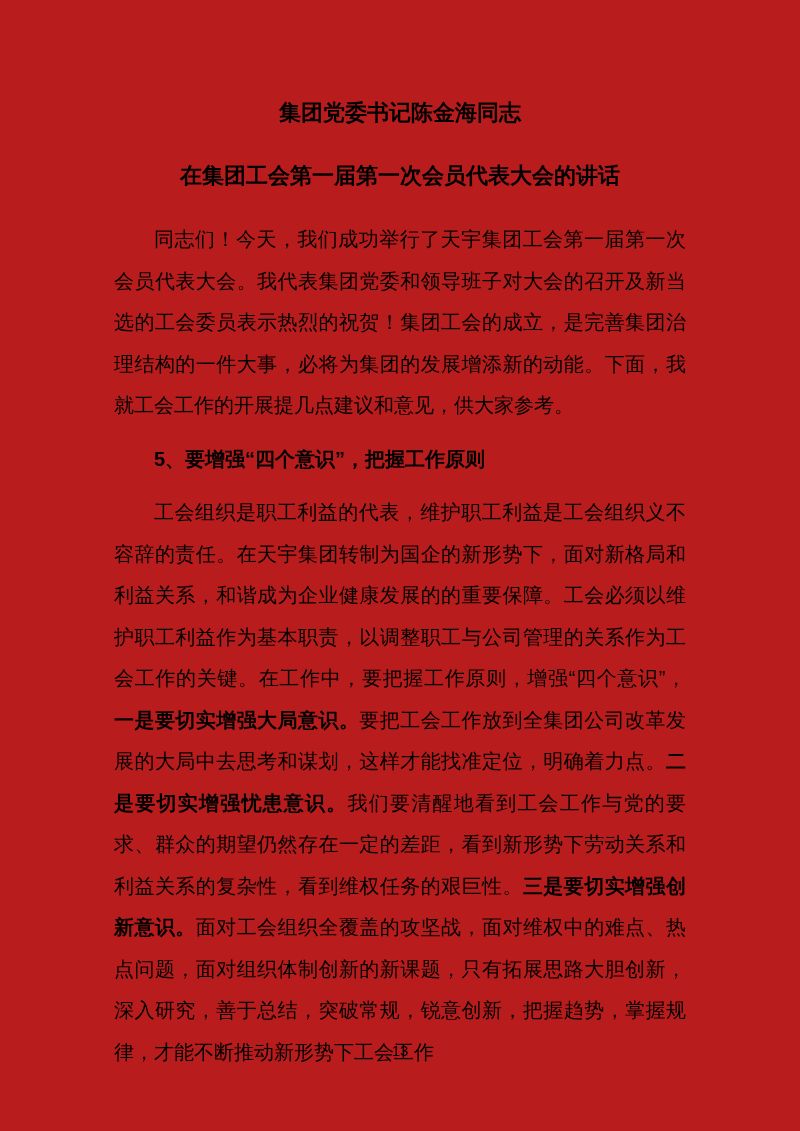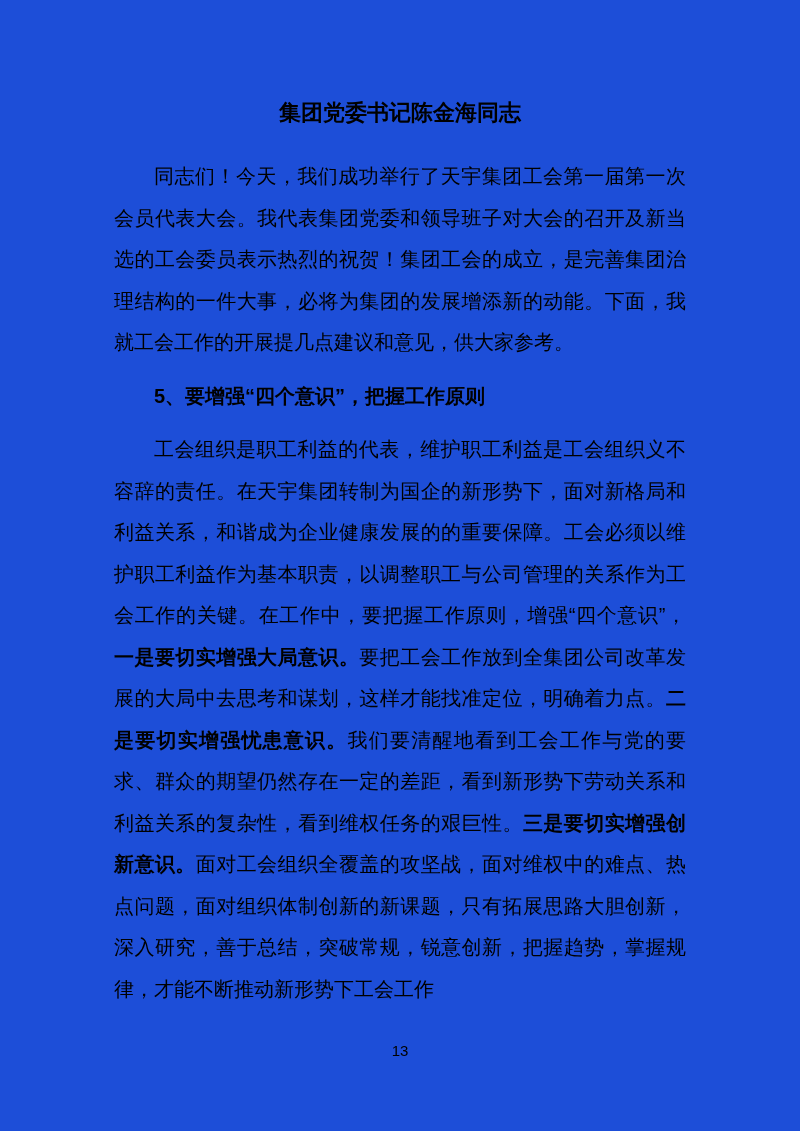--- a/index.html
+++ b/index.html
@@ -5,21 +5,21 @@
   html, body {
     margin: 0;
     padding: 0;
     background: #ffffff;
   }
   .page {
     position: relative;
     width: 800px;
     height: 1131px;
     margin: 0 auto;
-    background: #1d4ed8;
+    background: #b91c1c;
     color: #000000;
     font-family: "Liberation Sans", "DejaVu Sans", sans-serif;
     overflow: hidden;
   }
   .content {
     position: absolute;
     left: 102px;
     width: 596px;
     top: 0;
   }
@@ -67,20 +67,21 @@
     line-height: 18px;
     color: #000000;
   }
 </style>
 </head>
 <body>
 
 <div class="page">
   <div class="content">
     <h1 class="doc-title">集团党委书记陈金海同志</h1>
+    <h2 class="doc-subtitle">在集团工会第一届第一次会员代表大会的讲话</h2>
     <div class="doc-body">
         <p class="para body"><span>同志们！今天，我们成功举行了天宇集团工会第一届第一次会员代表大会。我代表集团党委和领导班子对大会的召开及新当选的工会委员表示热烈的祝贺！集团工会的成立，是完善集团治理结构的一件大事，必将为集团的发展增添新的动能。下面，我就工会工作的开展提几点建议和意见，供大家参考。</span></p>
         <p class="para heading"><span class="bold">5、要增强“四个意识”，把握工作原则</span></p>
         <p class="para body"><span>工会组织是职工利益的代表，维护职工利益是工会组织义不容辞的责任。在天宇集团转制为国企的新形势下，面对新格局和利益关系，和谐成为企业健康发展的的重要保障。工会必须以维护职工利益作为基本职责，以调整职工与公司管理的关系作为工会工作的关键。在工作中，要把握工作原则，增强“四个意识”，</span><span class="bold">一是要切实增强大局意识。</span><span>要把工会工作放到全集团公司改革发展的大局中去思考和谋划，这样才能找准定位，明确着力点。</span><span class="bold">二是要切实增强忧患意识。</span><span>我们要清醒地看到工会工作与党的要求、群众的期望仍然存在一定的差距，看到新形势下劳动关系和利益关系的复杂性，看到维权任务的艰巨性。</span><span class="bold">三是要切实增强创新意识。</span><span>面对工会组织全覆盖的攻坚战，面对维权中的难点、热点问题，面对组织体制创新的新课题，只有拓展思路大胆创新，深入研究，善于总结，突破常规，锐意创新，把握趋势，掌握规律，才能不断推动新形势下工会工作</span></p>
       </div>
   </div>
   <div class="page-footer">
     <span>13</span>
   </div>
 </div>

